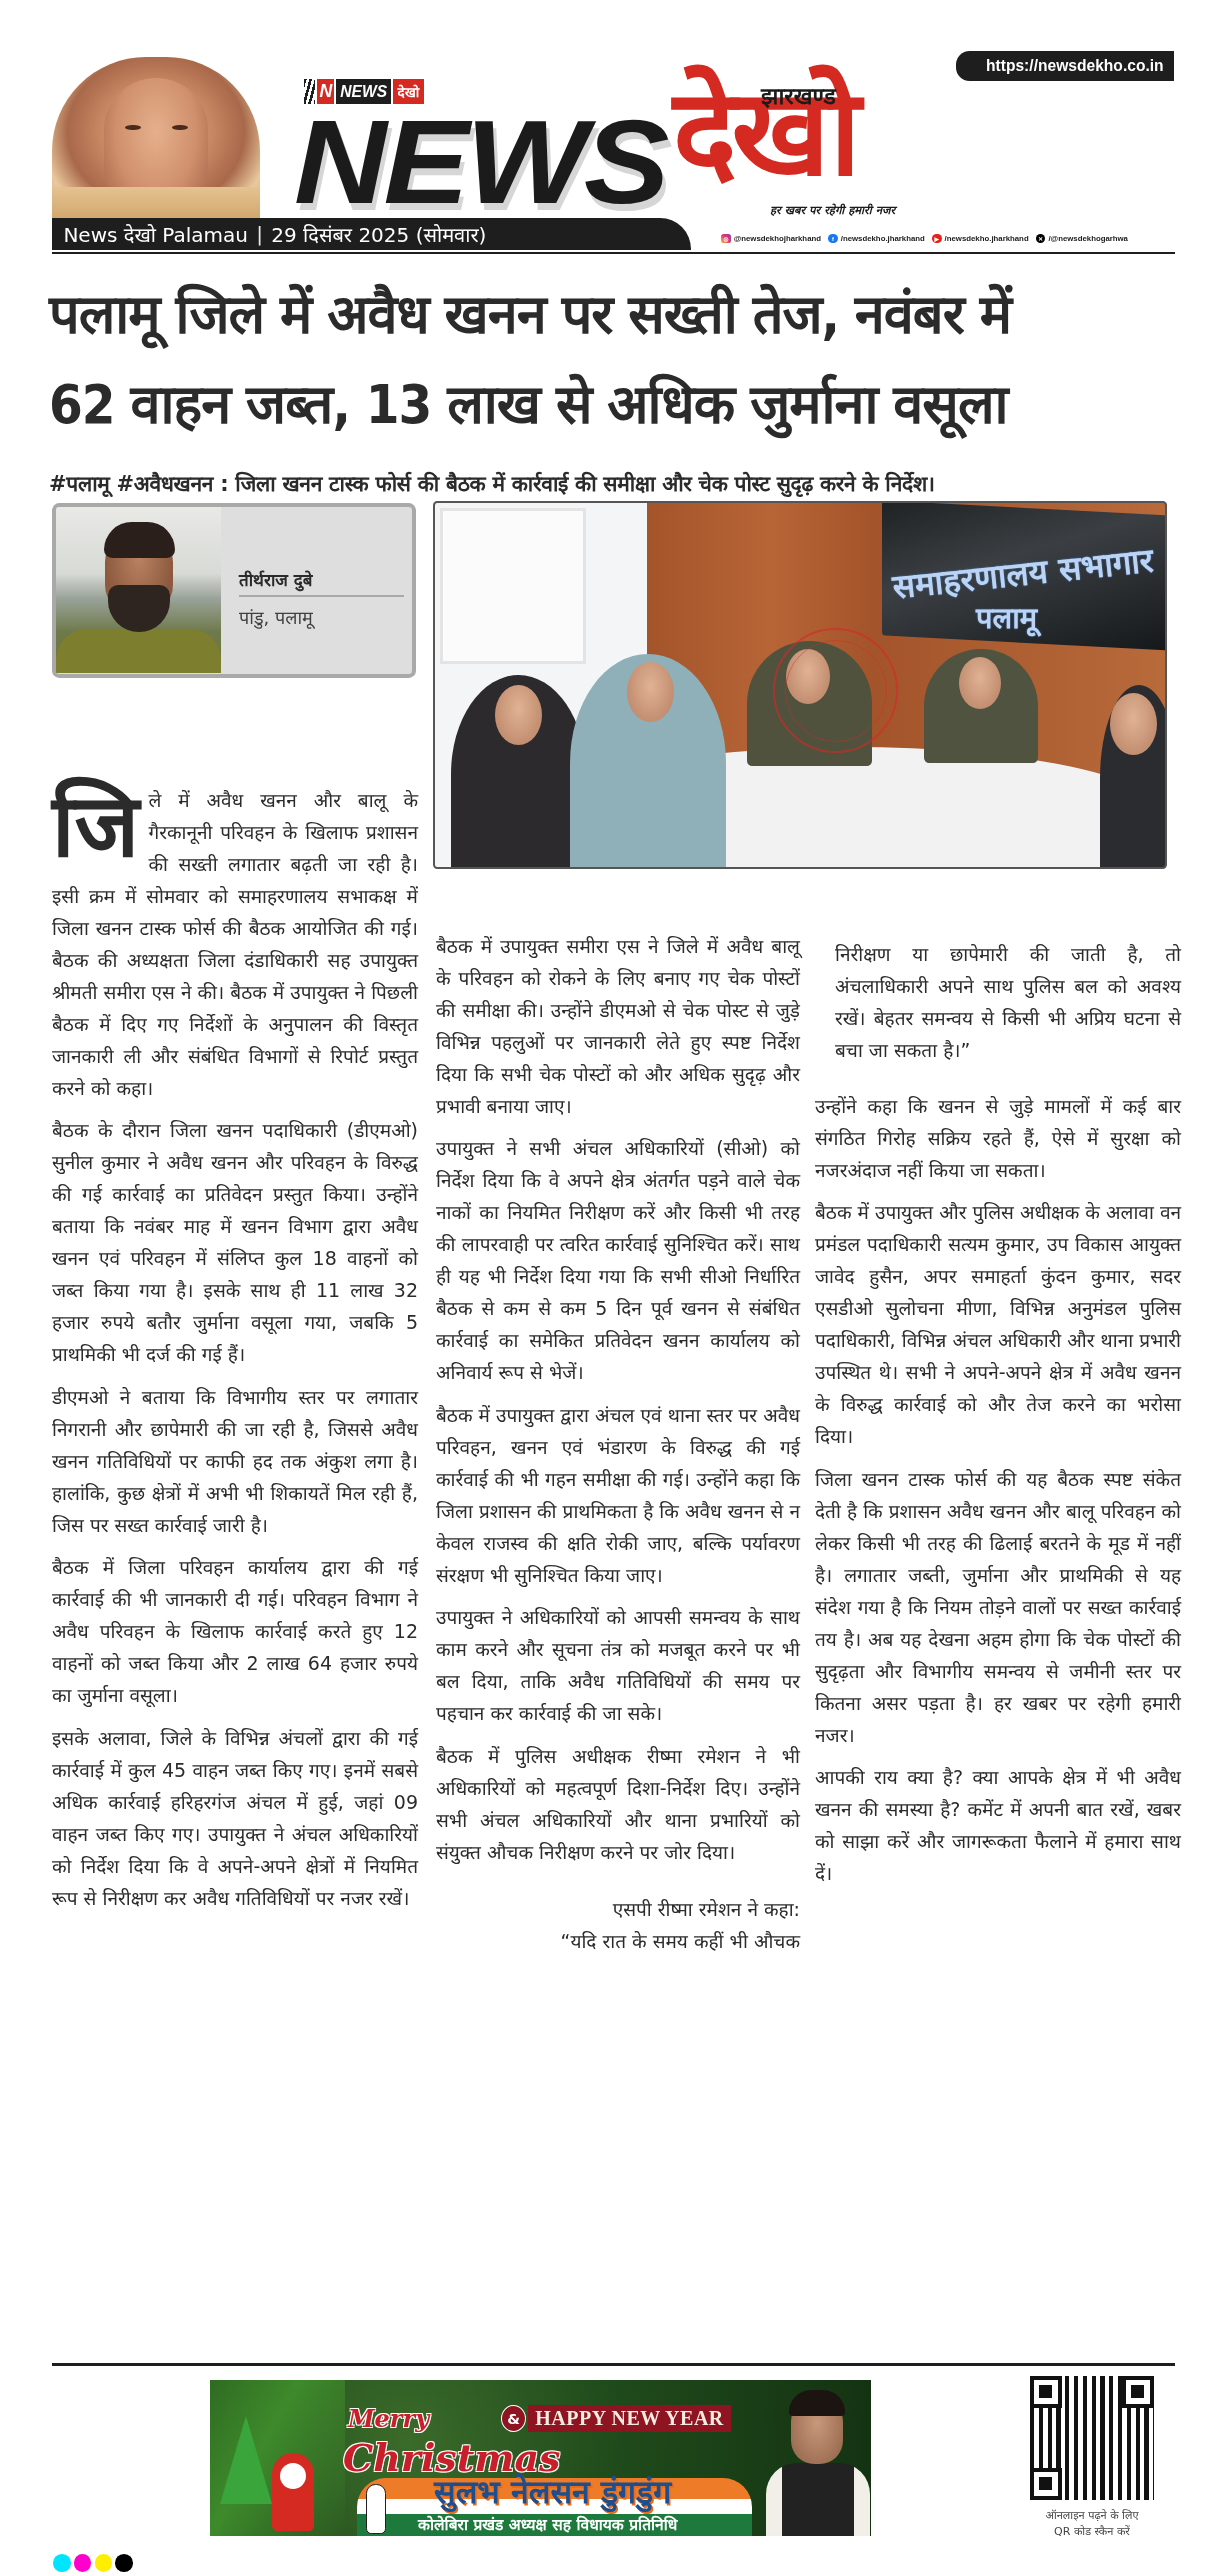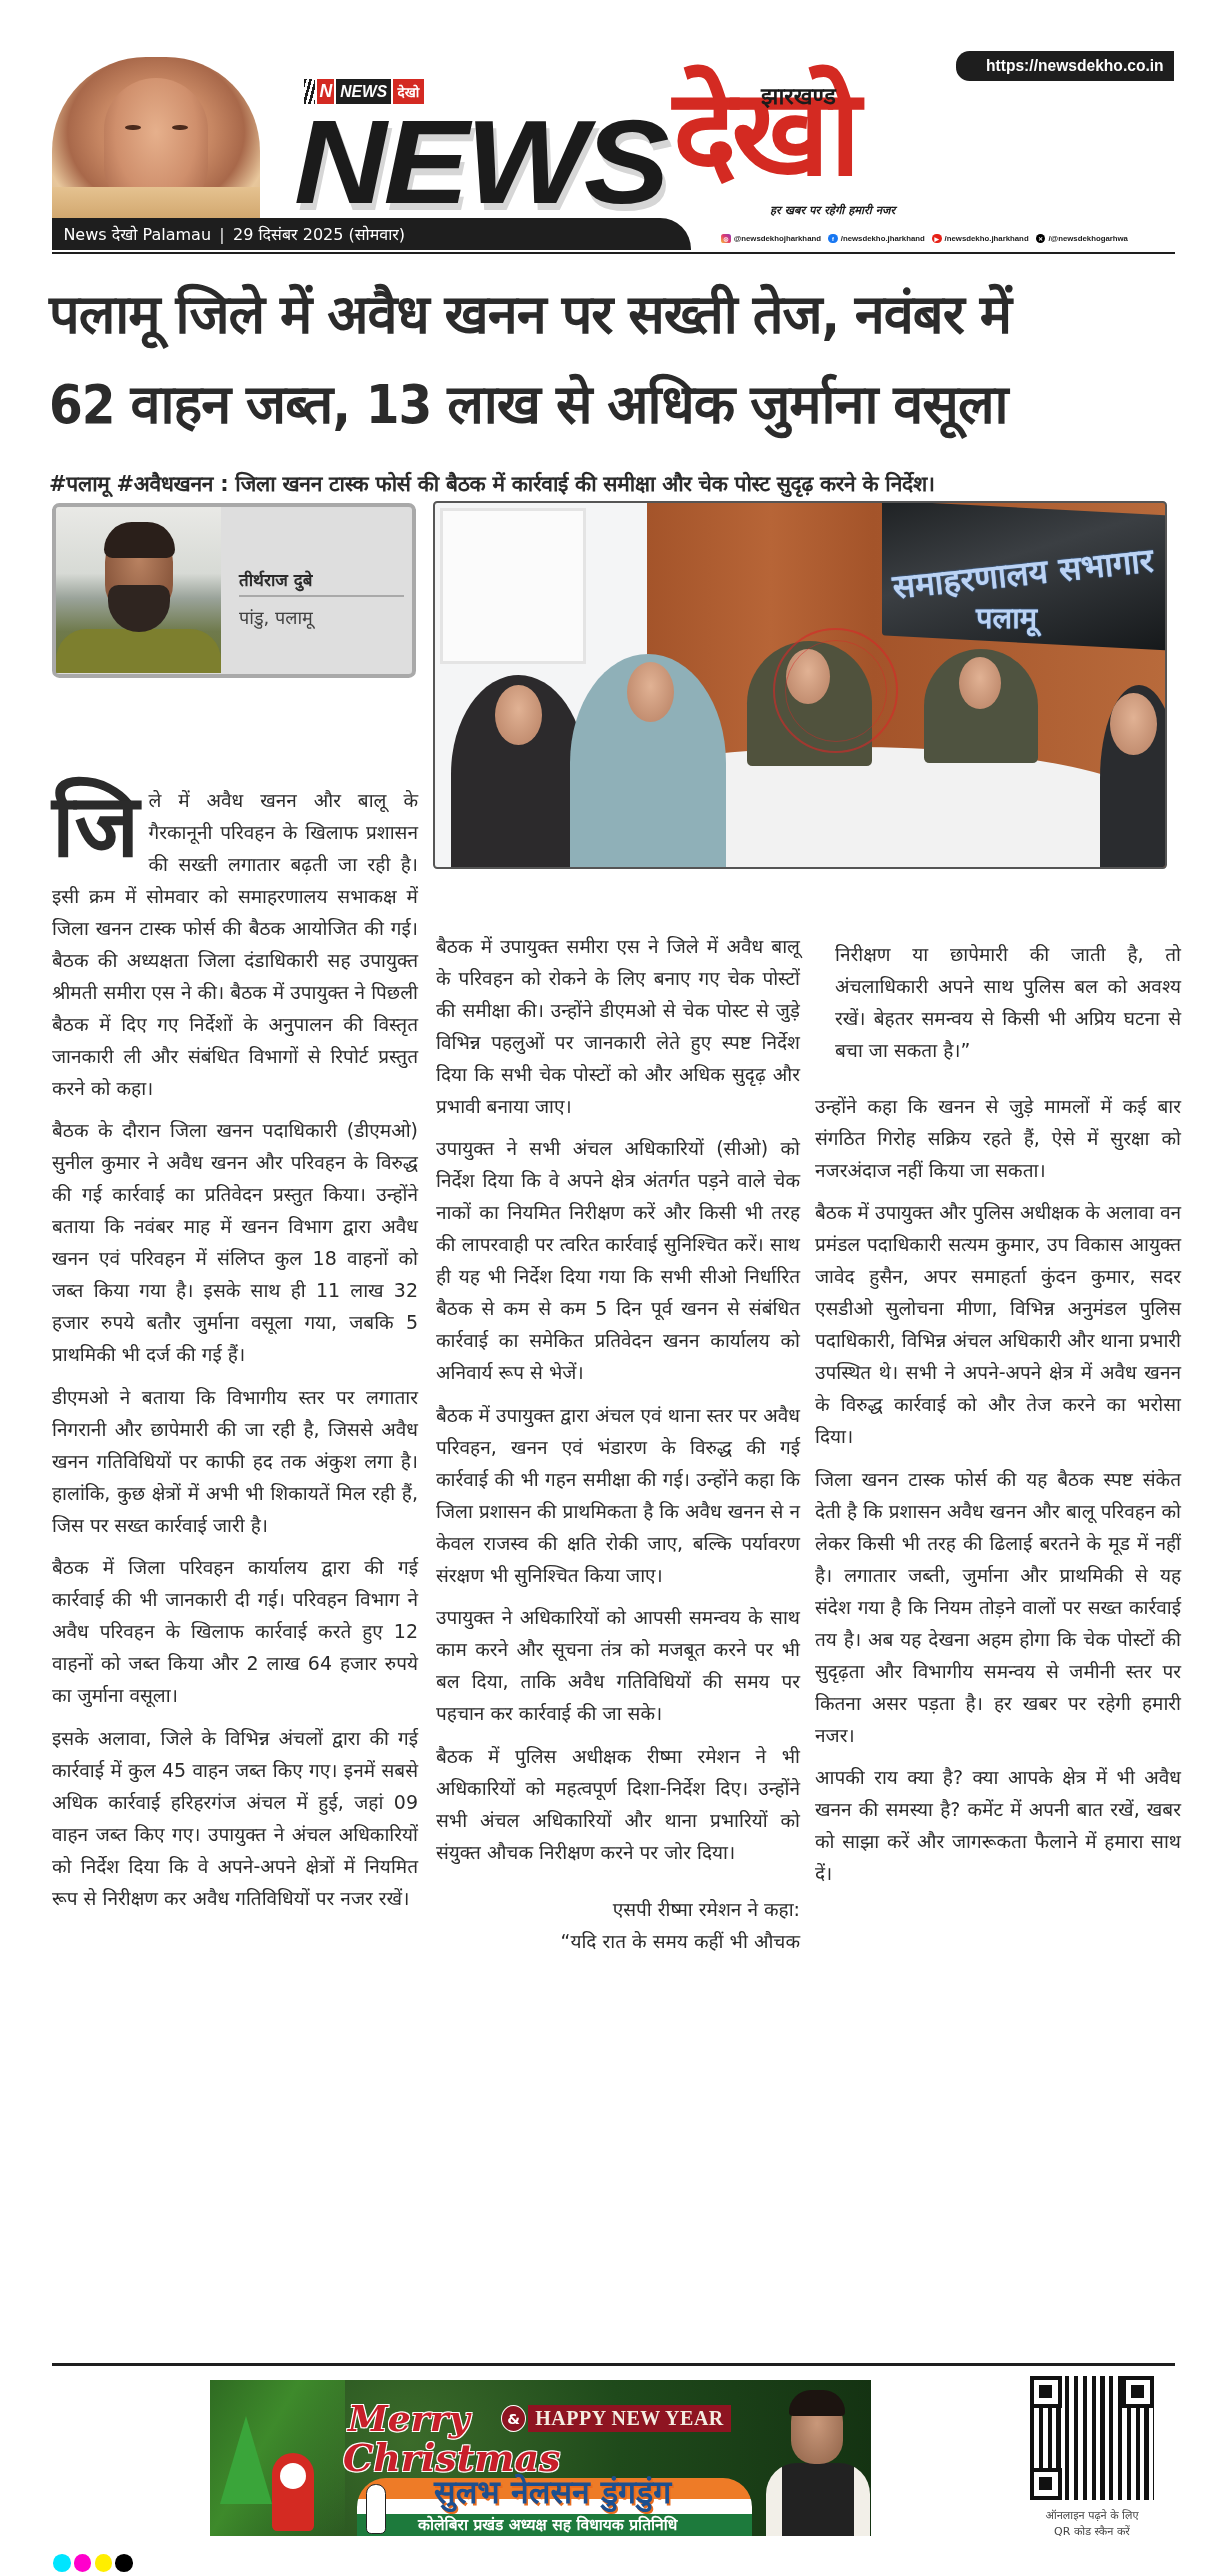--- a/index.html
+++ b/index.html
@@ -26,21 +26,21 @@
   .mini-logo .dekho { height: 25px; background: #d42a22; color: #fff; font-weight: bold; font-size: 13.5px; padding: 0 4.2px; display:flex; align-items:center; }
 
   .big-news { position: absolute; left: 294px; top: 102px; font-family: "Liberation Sans", sans-serif; font-weight: bold; font-style: italic;
     font-size: 119px; line-height: 1; color: #1b1b1b; letter-spacing: -3.1px; transform: scaleX(1.08); transform-origin: left top;
     text-shadow: 3.1px 7.3px 0 #d6d6d6; }
   .big-dekho { position: absolute; left: 673px; top: 73px; font-weight: bold; font-size: 120px; line-height: 1; color: #d42a22; letter-spacing: -5.2px; }
   .jharkhand { position: absolute; left: 761px; top: 79px; font-weight: bold; font-size: 23px; color: #1b1b1b; }
   .tagline { position: absolute; left: 770px; top: 202px; font-size: 11.4px; font-style: italic; font-weight: bold; color: #1b1b1b; }
 
   .dateline { position: absolute; left: 52px; top: 218px; width: 639px; height: 32px; background: #1e1e1e; border-radius: 0 31px 0 0;
-    color: #fff; font-size: 16px; display: flex; align-items: center; padding-left: 11.4px; font-family: "DejaVu Sans", sans-serif; }
+    color: #fff; font-size: 20px; display: flex; align-items: center; padding-left: 11.4px; font-family: "DejaVu Sans", sans-serif; }
   .dateline .sep { margin: 0 8.3px; opacity: 0.9; }
 
   .socials { position: absolute; left: 717px; top: 234px; display: flex; align-items: center; gap: 3.1px; font-family: "Liberation Sans", sans-serif; font-weight: bold; font-size: 7.8px; color: #1b1b1b; }
   .socials .ic { width: 9.4px; height: 9.4px; border-radius: 50%; display: inline-flex; align-items: center; justify-content: center; color: #fff; font-size: 5.7px; margin-left: 4.2px; }
   .ic.insta { background: linear-gradient(45deg, #f9c23c, #e33a6c, #8a3ab9); border-radius: 2.6px; }
   .ic.fb { background: #1877f2; }
   .ic.yt { background: #e62117; }
   .ic.x { background: #000; }
   .header-rule { position: absolute; left: 52px; top: 252px; width: 1123px; height: 2.1px; background: #1e1e1e; }
 
@@ -87,21 +87,21 @@
   .after-quote { margin-top: 24px; }
 
   
   .footer-rule { position: absolute; left: 52px; top: 2363px; width: 1123px; height: 2.6px; background: #1e1e1e; }
   .ad { position: absolute; left: 210px; top: 2380px; width: 661px; height: 156px; overflow: hidden;
     background: radial-gradient(circle at 30% 40%, #3b6b2a 0%, #1f4a1b 45%, #143212 100%); }
   .ad .tree { position: absolute; left: 0; top: 0; width: 135px; height: 156px; background: linear-gradient(120deg, #2f6b22 0%, #3e8a2b 40%, rgba(0,0,0,0) 100%); }
   .ad .xmas-tree { position: absolute; left: 10.4px; top: 36px; width: 0; height: 0; border-left: 26px solid transparent; border-right: 26px solid transparent; border-bottom: 88px solid #3aa53a; }
   .ad .santa { position: absolute; left: 62px; top: 73px; width: 42px; height: 78px; background: #d42a22; border-radius: 21px 21px 5.2px 5.2px; }
   .ad .santa::before { content: ""; position: absolute; left: 7.8px; top: 10.4px; width: 26px; height: 26px; background: #fff; border-radius: 50%; }
-  .ad .merry { position: absolute; left: 138px; top: 21px; font-family: "DejaVu Serif", serif; font-style: italic; font-weight: bold; font-size: 36px; line-height: 35px; color: #c81f2a; text-shadow: 1px 1px 0 #fff, -1px -1px 0 #fff, 1px -1px 0 #fff, -1px 1px 0 #fff; }
+  .ad .merry { position: absolute; left: 138px; top: 21px; font-family: "DejaVu Serif", serif; font-style: italic; font-weight: bold; font-size: 24px; line-height: 35px; color: #c81f2a; text-shadow: 1px 1px 0 #fff, -1px -1px 0 #fff, 1px -1px 0 #fff, -1px 1px 0 #fff; }
   .ad .christmas { position: absolute; left: 133px; top: 55px; font-family: "DejaVu Serif", serif; font-style: italic; font-weight: bold; font-size: 38px; color: #c81f2a; text-shadow: 1px 1px 0 #fff, -1px -1px 0 #fff, 1px -1px 0 #fff, -1px 1px 0 #fff; }
   .ad .amp { position: absolute; left: 291px; top: 25px; width: 25px; height: 27px; border-radius: 50%; background: #8e1421; border: 1.6px solid #fff; color: #fff; font-weight: bold; font-size: 14.6px; display: flex; align-items: center; justify-content: center; }
   .ad .hny { position: absolute; left: 318px; top: 25px; width: 203px; height: 27px; background: #8e1421; color: #f4ece1; font-family: "Liberation Serif", serif; font-weight: bold; font-size: 20px; display: flex; align-items: center; padding-left: 7.3px; letter-spacing: 0.5px; }
   .ad .banner { position: absolute; left: 147px; top: 98px; width: 395px; height: 58px; border-radius: 29px 29px 0 0; overflow: hidden;
     background: linear-gradient(180deg, #ee7b27 0%, #ee7b27 36%, #ffffff 36%, #ffffff 62%, #1d7a3c 62%, #1d7a3c 100%); }
   .ad .hand { position: absolute; left: 156px; top: 104px; width: 20px; height: 50px; background: #fff; border: 1.6px solid #222; border-radius: 9.4px 9.4px 5.2px 5.2px; }
   .ad .cand-name { position: absolute; left: 224px; top: 89px; font-weight: bold; font-size: 32px; color: #1d4f8f; text-shadow: 1.6px 1.6px 0 #e86c1e; white-space: nowrap; }
   .ad .cand-role { position: absolute; left: 208px; top: 133px; font-weight: bold; font-size: 15.6px; color: #fff; white-space: nowrap; }
   .ad .portrait2 { position: absolute; left: 556px; top: 5.2px; width: 104px; height: 151px; }
   .ad .portrait2 .f { position: absolute; left: 25px; top: 10.4px; width: 52px; height: 68px; border-radius: 26px 26px 23.4px 23.4px; background: radial-gradient(ellipse at 50% 40%, #c9987a, #8f6248); }

